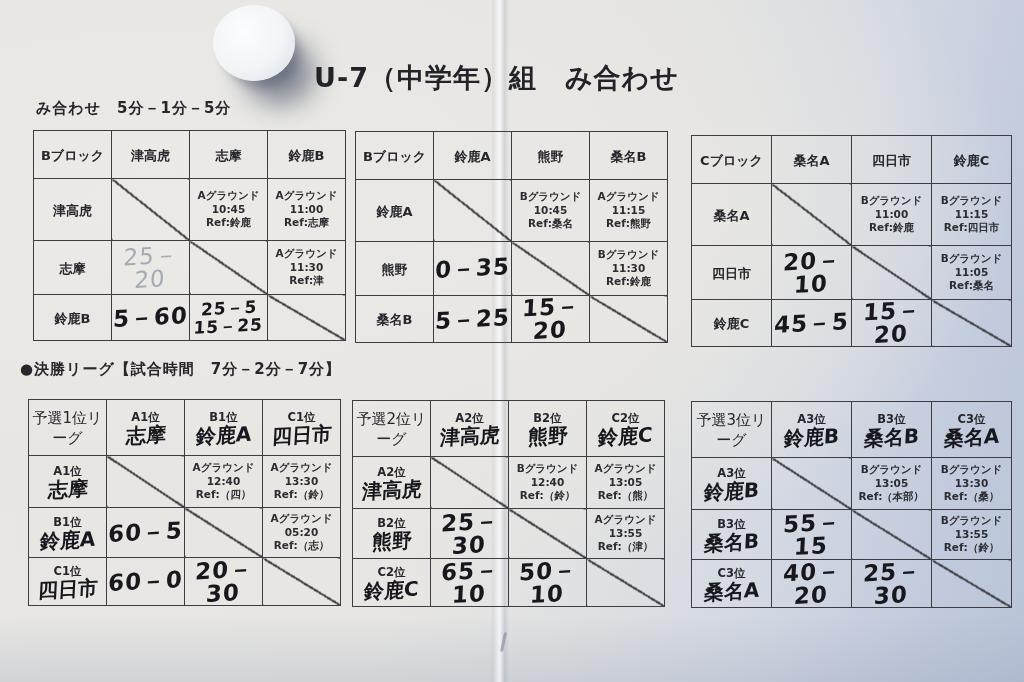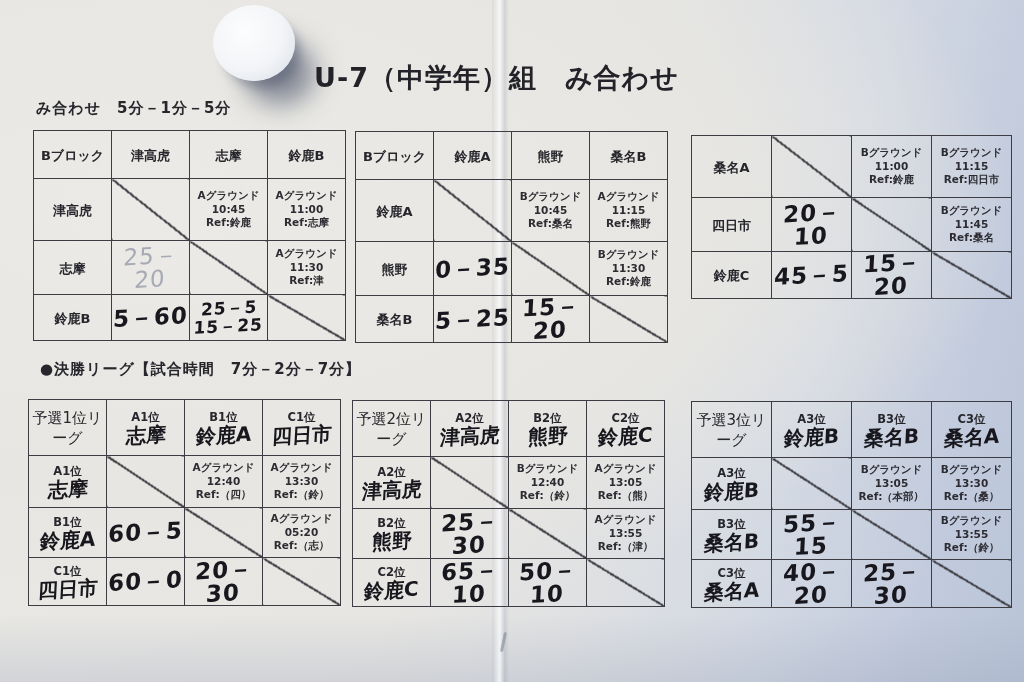--- a/index.html
+++ b/index.html
@@ -11,21 +11,21 @@
       radial-gradient(120% 90% at 15% 30%, #ebeae6 0%, #e7e6e2 45%, rgba(231,230,226,0) 70%),
       linear-gradient(103deg, #e9e8e4 0%, #e7e6e3 45%, #e0e1e2 60%, #d3d9e3 76%, #c2cbdd 90%, #b9c4d8 100%);}
   .fold{position:absolute;left:492px;top:0;width:17px;height:682px;
     background:linear-gradient(to right, rgba(110,115,130,.10), rgba(251,251,253,.78) 45%, rgba(130,138,158,.22) 75%, rgba(130,138,158,0));}
   .magnet{position:absolute;left:213px;top:5px;width:82px;height:76px;border-radius:50%;
     background:radial-gradient(circle at 38% 35%, #fcfdfe 0%, #f2f4f7 55%, #e0e4ea 85%, #ccd2dc 100%);
     box-shadow:26px 30px 26px -6px rgba(52,62,88,.55), 7px 9px 10px -2px rgba(52,62,88,.30);}
   .title{position:absolute;left:314px;top:60px;font-size:27px;font-weight:600;color:#222228;letter-spacing:1px;}
   .subhead{position:absolute;font-size:15px;font-weight:700;color:#26262c;letter-spacing:1px;}
   #matchtime{left:36px;top:99px;}
-  #finals{left:40px;top:360px;}
+  #finals{left:20px;top:360px;}
 
   table.tbl{position:absolute;border-collapse:collapse;table-layout:fixed;}
   .tbl td{border:1.5px solid #3c3c42;padding:0;text-align:center;vertical-align:middle;}
   .bname{font-size:13px;font-weight:700;color:#26262c;}
   .tname{font-size:13px;font-weight:700;color:#26262c;}
   .lname{font-size:15px;font-weight:400;color:#26262c;}
   .sched span{display:block;font-size:10.5px;font-weight:600;color:#2c2c32;line-height:1.3;}
   .diag{background:linear-gradient(to top right, transparent calc(50% - 1px), #3c3c42 calc(50% - 1px), #3c3c42 calc(50% + 1px), transparent calc(50% + 1px));}
   .hand{display:inline-block;font-weight:700;color:#17171d;transform:rotate(-3deg) skewX(-6deg);}
   .score{font-size:23px;letter-spacing:1px;line-height:1;}
@@ -146,41 +146,47 @@
   </table>
 
 <table class="tbl" style="left:691px;top:135px;">
   <colgroup>
       <col style="width:80px">
       <col style="width:80px">
       <col style="width:80px">
       <col style="width:80px">
     </colgroup>
   <tbody>
+      <tr style="height:48px">
+    <td><span class="bname">Cブロック</span></td>
+    <td><span class="tname">桑名A</span></td>
+    <td><span class="tname">四日市</span></td>
+    <td><span class="tname">鈴鹿C</span></td>
+  </tr>
   <tr style="height:62px">
     <td><span class="tname">桑名A</span></td>
     <td class="diag"></td>
     <td class="sched">
           <span>Bグラウンド</span>
           <span>11:00</span>
           <span>Ref:鈴鹿</span>
         </td>
     <td class="sched">
           <span>Bグラウンド</span>
           <span>11:15</span>
           <span>Ref:四日市</span>
         </td>
   </tr>
   <tr style="height:54px">
     <td><span class="tname">四日市</span></td>
     <td><span class="hand score">20－10</span></td>
     <td class="diag"></td>
     <td class="sched">
           <span>Bグラウンド</span>
-          <span>11:45</span>
+          <span>11:05</span>
           <span>Ref:桑名</span>
         </td>
   </tr>
   <tr style="height:46px">
     <td><span class="tname">鈴鹿C</span></td>
     <td><span class="hand score">45－5</span></td>
     <td><span class="hand score">15－20</span></td>
     <td class="diag"></td>
   </tr>
 </tbody>

